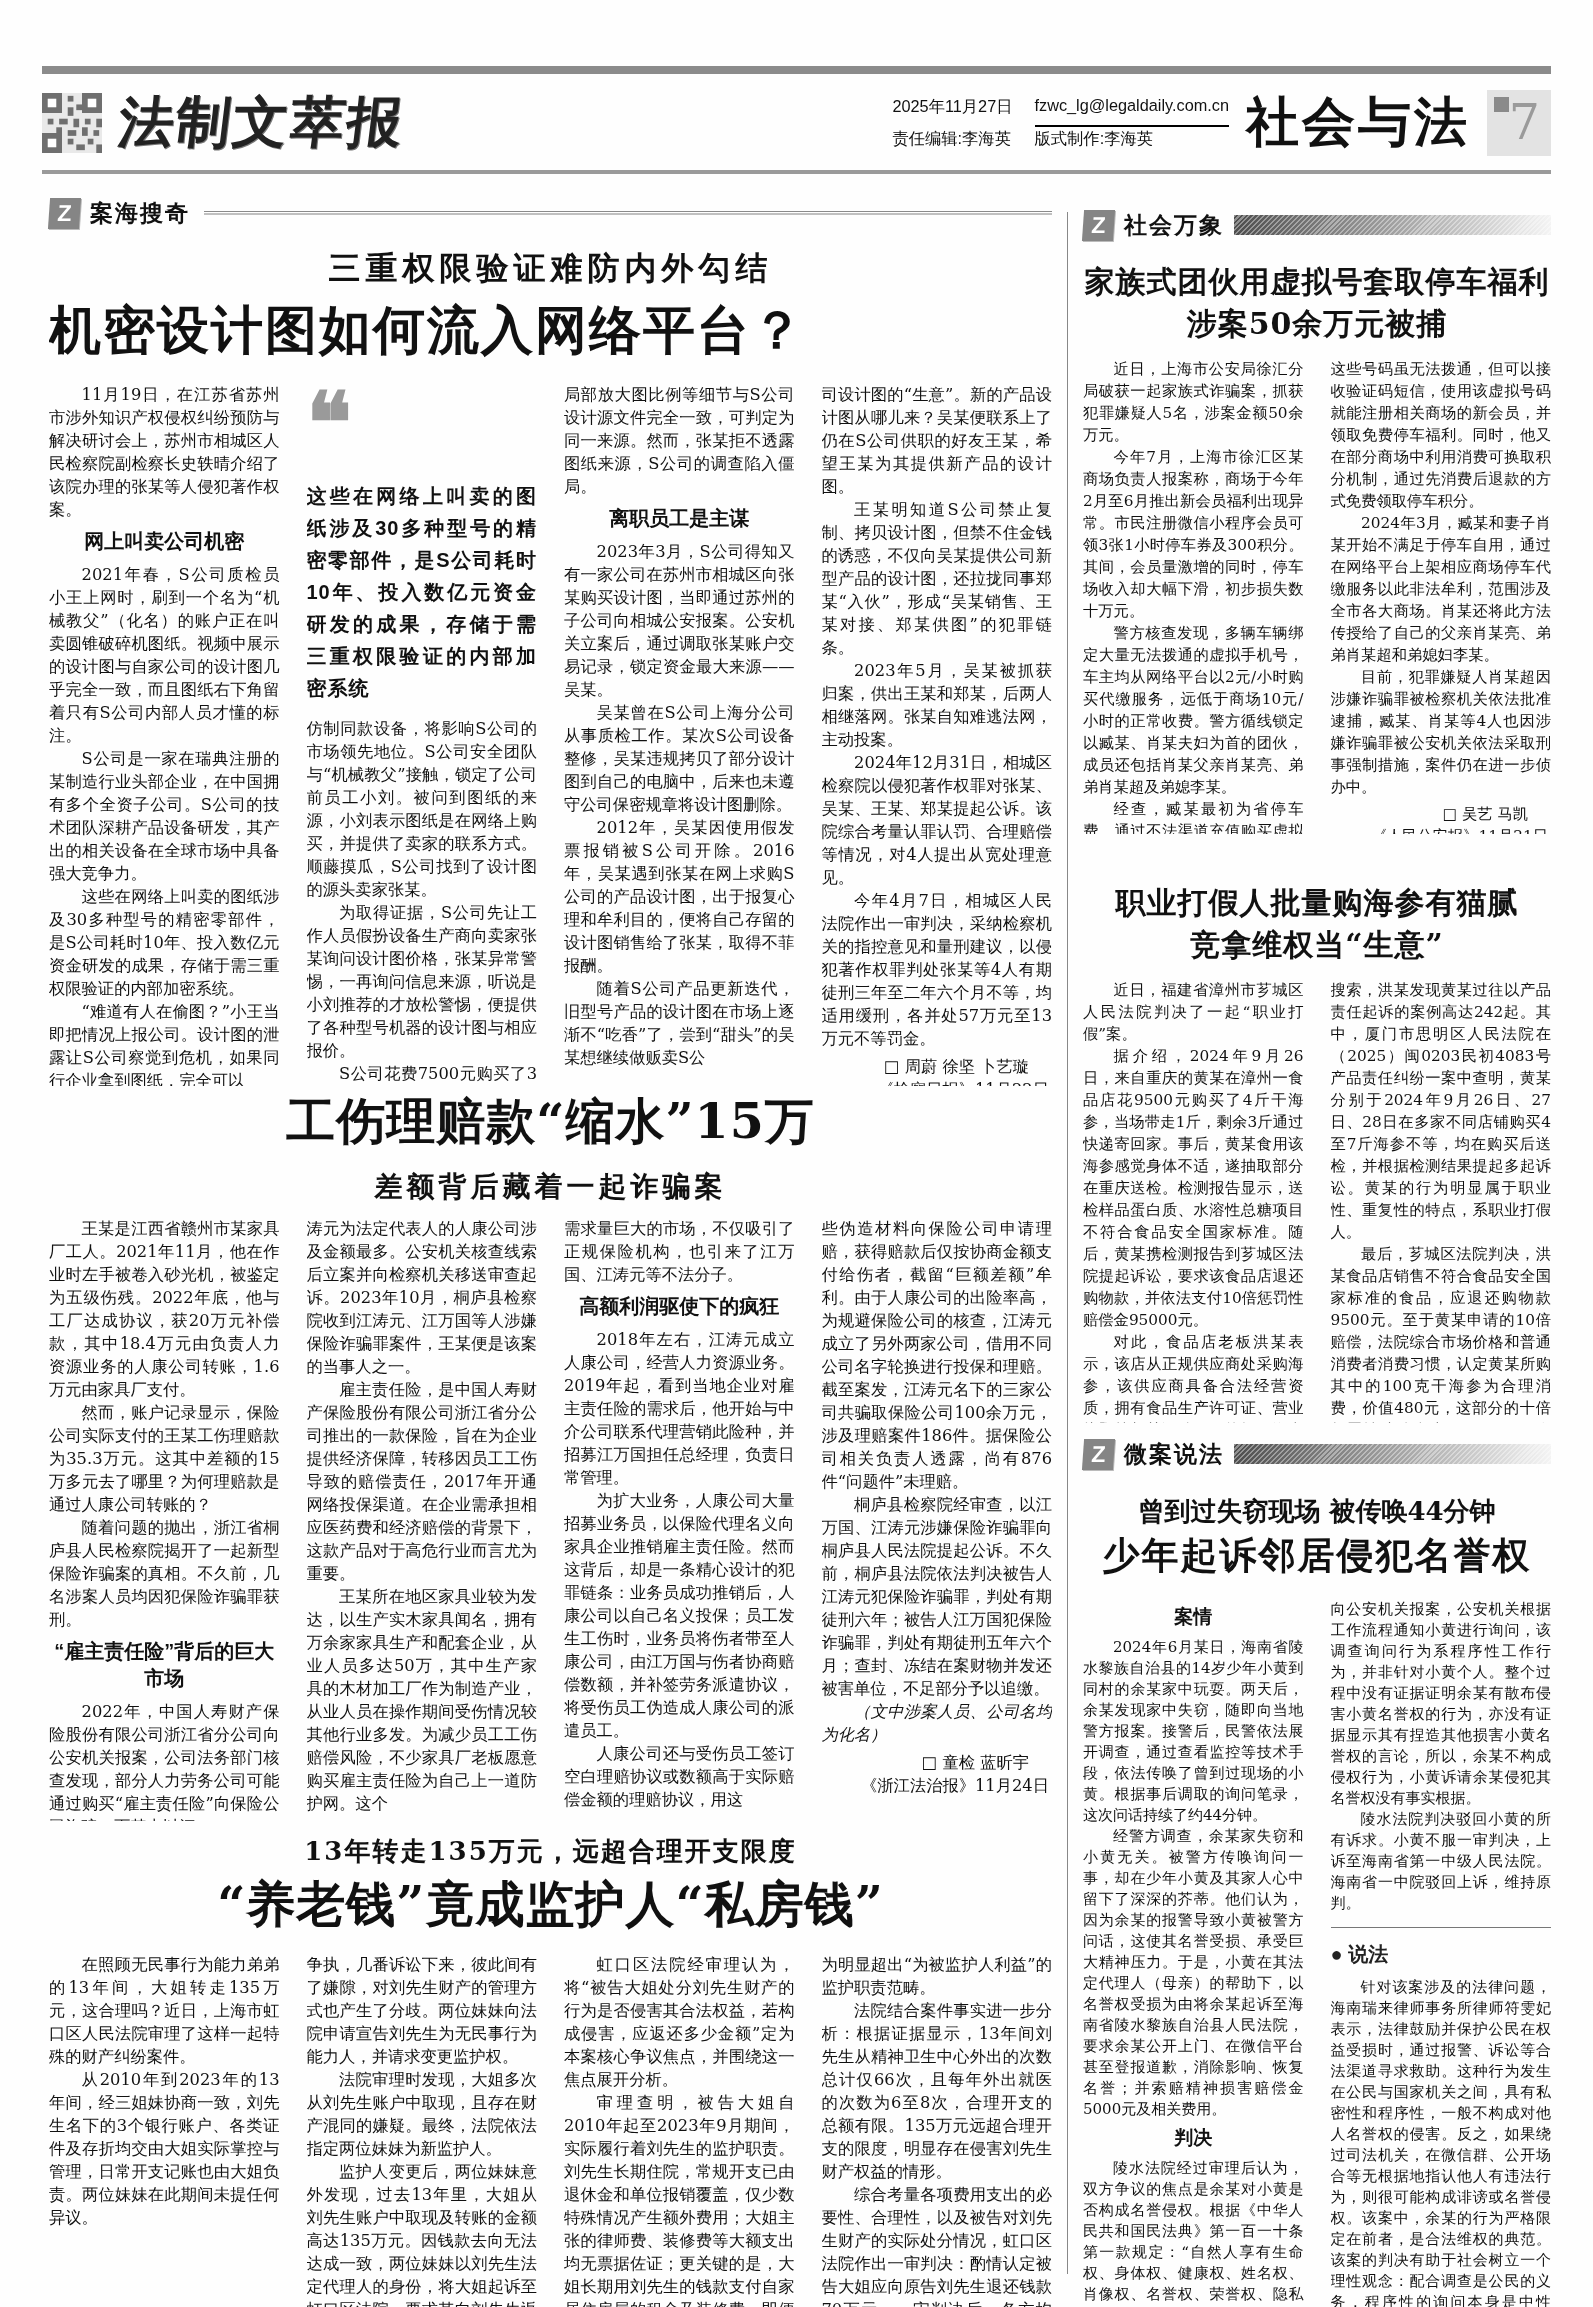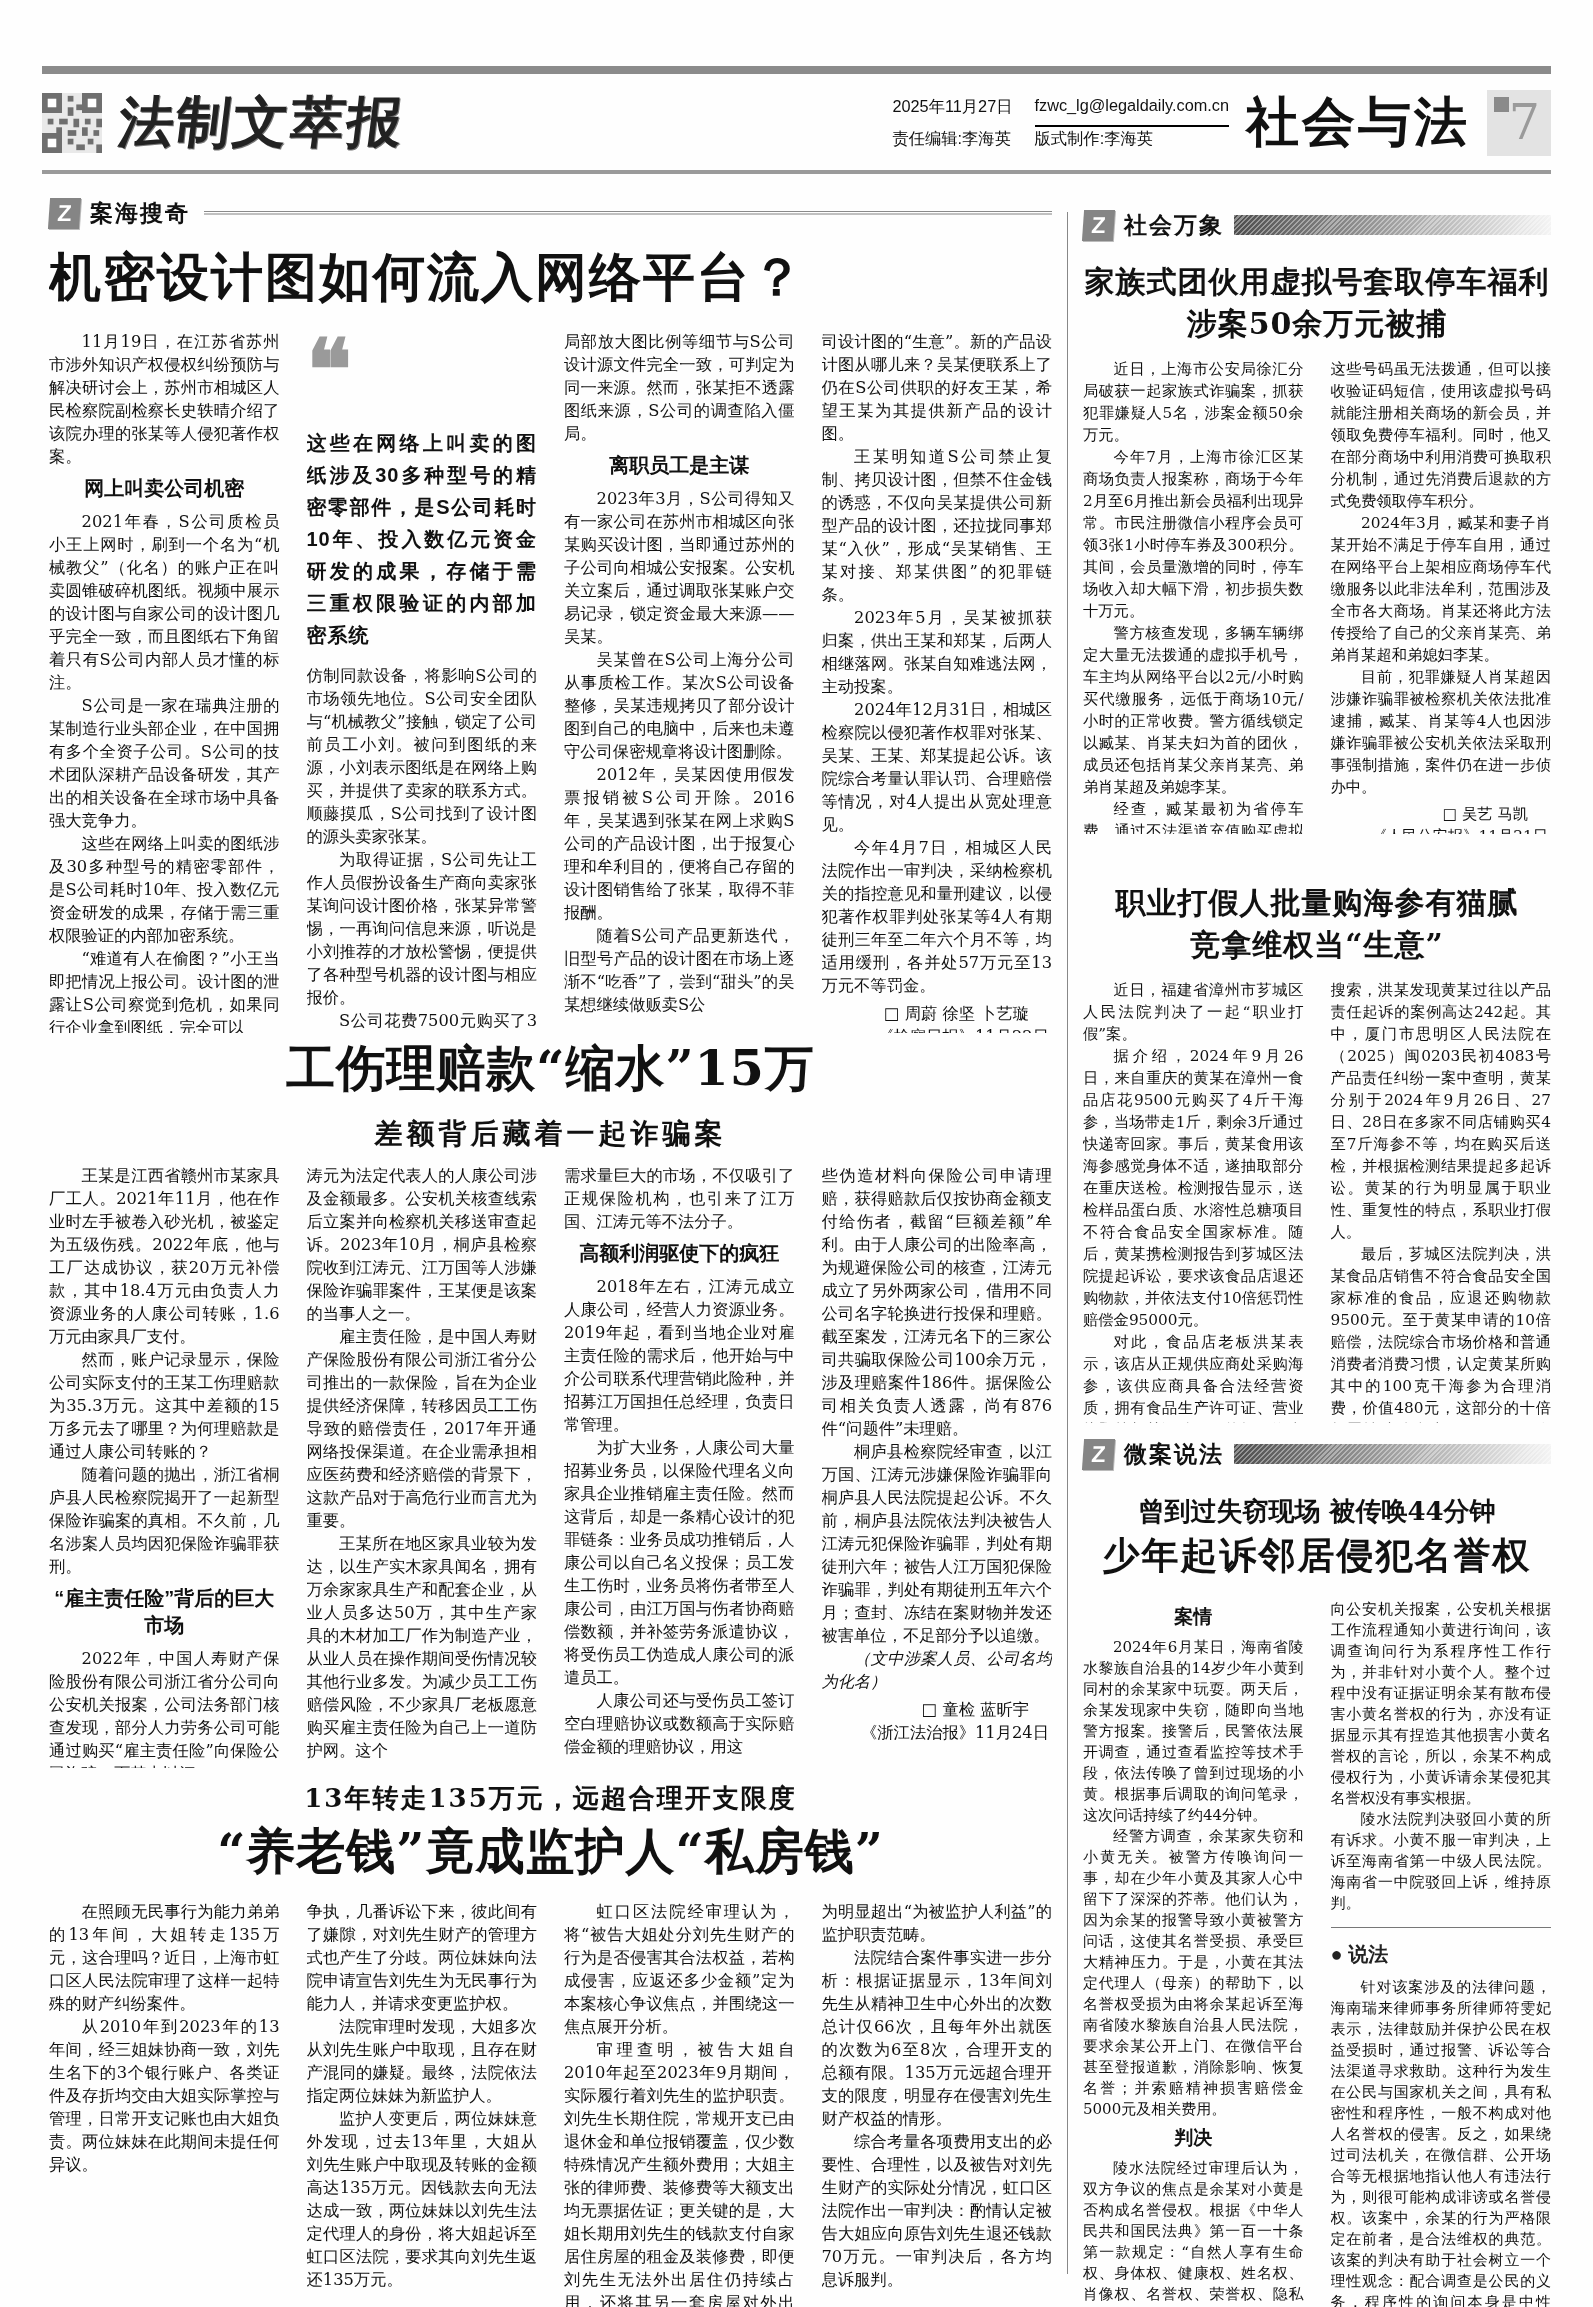--- a/index.html
+++ b/index.html
@@ -124,20 +124,21 @@
 
   <div class="main-left">
 
     <div class="badge-row">
       <div class="zicon">Z</div>
       <div class="badge-label">案海搜奇</div>
       <div class="badge-line"></div>
     </div>
 
     <div class="a-block">
+      <div class="kicker">三重权限验证难防内外勾结</div>
       <div class="headline-xl">机密设计图如何流入网络平台？</div>
       <div class="body main" style="height:703px;">
         <div class="col">
             <p class="p">11月19日，在江苏省苏州市涉外知识产权侵权纠纷预防与解决研讨会上，苏州市相城区人民检察院副检察长史轶晴介绍了该院办理的张某等人侵犯著作权案。</p>
             <p class="sub">网上叫卖公司机密</p>
             <p class="p">2021年春，S公司质检员小王上网时，刷到一个名为“机械教父”（化名）的账户正在叫卖圆锥破碎机图纸。视频中展示的设计图与自家公司的设计图几乎完全一致，而且图纸右下角留着只有S公司内部人员才懂的标注。</p>
             <p class="p">S公司是一家在瑞典注册的某制造行业头部企业，在中国拥有多个全资子公司。S公司的技术团队深耕产品设备研发，其产出的相关设备在全球市场中具备强大竞争力。</p>
             <p class="p">这些在网络上叫卖的图纸涉及30多种型号的精密零部件，是S公司耗时10年、投入数亿元资金研发的成果，存储于需三重权限验证的内部加密系统。</p>
             <p class="p">“难道有人在偷图？”小王当即把情况上报公司。设计图的泄露让S公司察觉到危机，如果同行企业拿到图纸，完全可以</p>
           </div>

